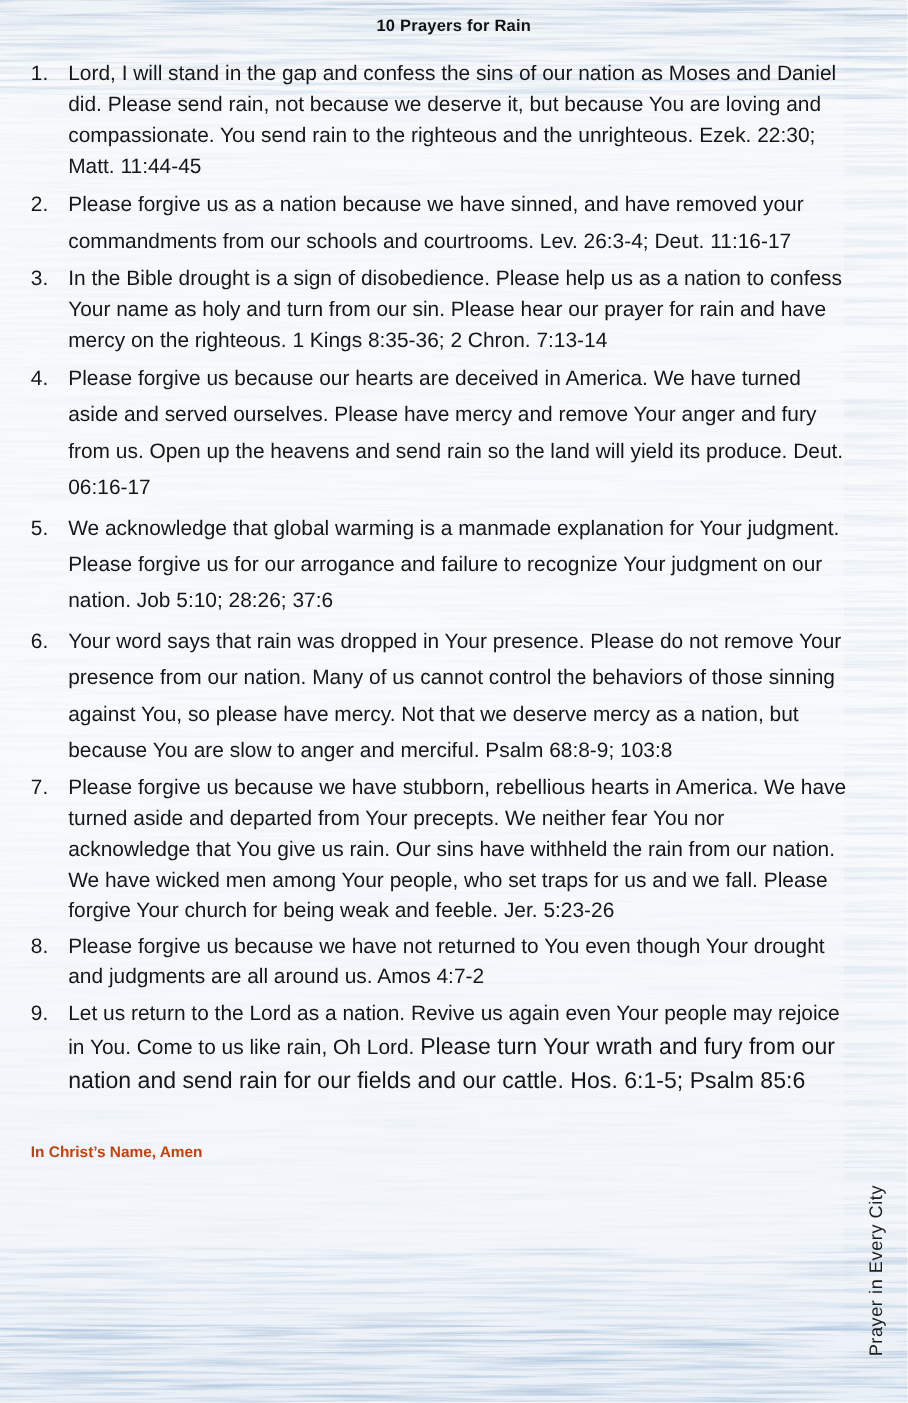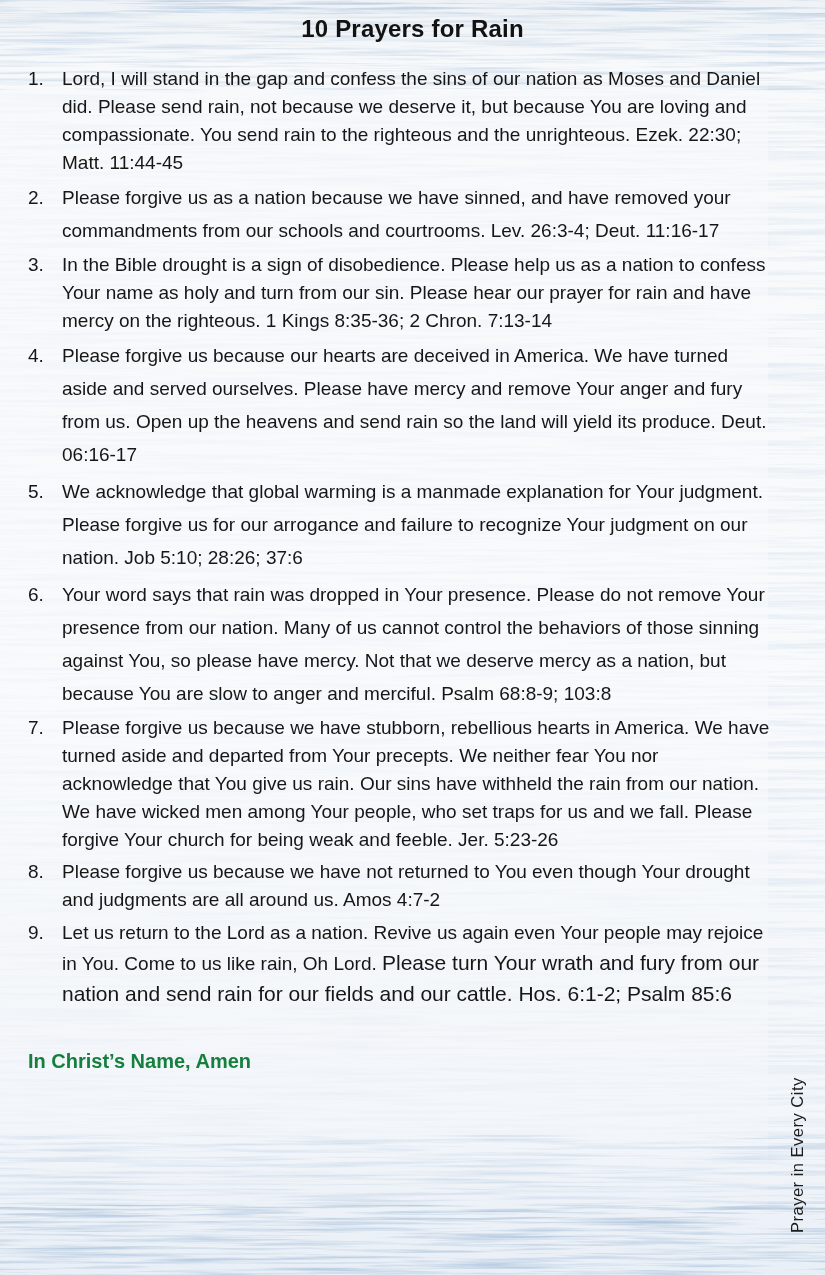--- a/index.html
+++ b/index.html
@@ -6,36 +6,36 @@
   body{
     width:825px;height:1275px;overflow:hidden;position:relative;
     background:linear-gradient(180deg,#eef2f6 0%,#f7f9fb 5%,#f8fafc 55%,#f3f6fa 88%,#e9eff6 100%);
     font-family:"Liberation Sans",sans-serif;
     color:#161616;
   }
   .texture{position:absolute;left:0;top:0;z-index:0;display:block;}
   .content{position:absolute;left:0;top:0;width:825px;height:1275px;z-index:1;}
   .title{
     text-align:center;margin:0;padding-top:15px;
-    font-size:24px;font-weight:bold;letter-spacing:0.2px;color:#121212;
+    font-size:15px;font-weight:bold;letter-spacing:0.2px;color:#121212;
   }
   .prayer-list{margin:22px 0 0 28px;width:742px;}
   .prayer-item{
     display:grid;grid-template-columns:34px 1fr;
     font-size:19px;line-height:28px;margin-bottom:4px;
   }
   .prayer-item .num{text-align:left;}
   .prayer-item.loose{line-height:33px;}
   .prayer-item.mixed{line-height:30px;}
   .prayer-item.mixed .txt2{font-size:21px;}
   .prayer-item.large{font-size:20.5px;line-height:30px;}
   .prayer-item.narrow .body{padding-right:80px;}
   .closing{
     margin:40px 0 3px 28px;
-    font-size:20px;font-weight:bold;color:#15803d;
+    font-size:14px;font-weight:bold;color:#c2410c;
   }
   .watermark{
     position:absolute;right:18px;bottom:42px;height:200px;z-index:1;
     writing-mode:vertical-rl;transform:rotate(180deg);
     font-size:16.5px;color:#1c1c1c;letter-spacing:0.5px;white-space:nowrap;
   }
 </style>
 </head>
 <body>
 
@@ -85,20 +85,20 @@
       <div class="prayer-item">
         <span class="num">7.</span>
         <span class="body"><span class="txt">Please forgive us because we have stubborn, rebellious hearts in America. We have turned aside and departed from Your precepts. We neither fear You nor acknowledge that You give us rain. Our sins have withheld the rain from our nation. We have wicked men among Your people, who set traps for us and we fall. Please forgive Your church for being weak and feeble. Jer. 5:23-26</span></span>
       </div>
       <div class="prayer-item">
         <span class="num">8.</span>
         <span class="body"><span class="txt">Please forgive us because we have not returned to You even though Your drought and judgments are all around us. Amos 4:7-2</span></span>
       </div>
       <div class="prayer-item mixed">
         <span class="num">9.</span>
-        <span class="body"><span class="txt">Let us return to the Lord as a nation. Revive us again even Your people may rejoice in You. Come to us like rain, Oh Lord. </span><span class="txt2">Please turn Your wrath and fury from our nation and send rain for our fields and our cattle. Hos. 6:1-2; Psalm 85:6</span></span>
+        <span class="body"><span class="txt">Let us return to the Lord as a nation. Revive us again even Your people may rejoice in You. Come to us like rain, Oh Lord. </span><span class="txt2">Please turn Your wrath and fury from our nation and send rain for our fields and our cattle. Hos. 6:1-5; Psalm 85:6</span></span>
       </div>
     </div>
 
   <div class="closing">In Christ’s Name, Amen</div>
 </div>
 
 <div class="watermark">Prayer in Every City</div>
 
 </body></html>

